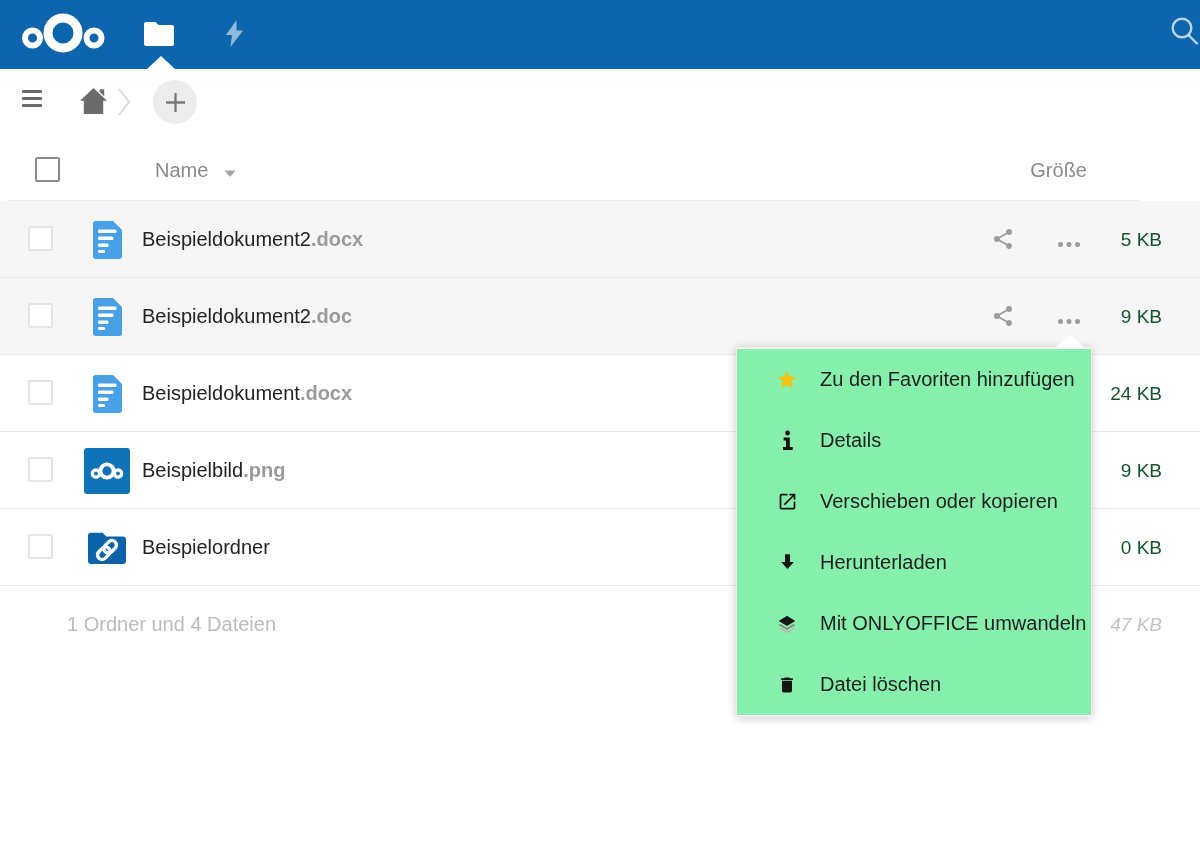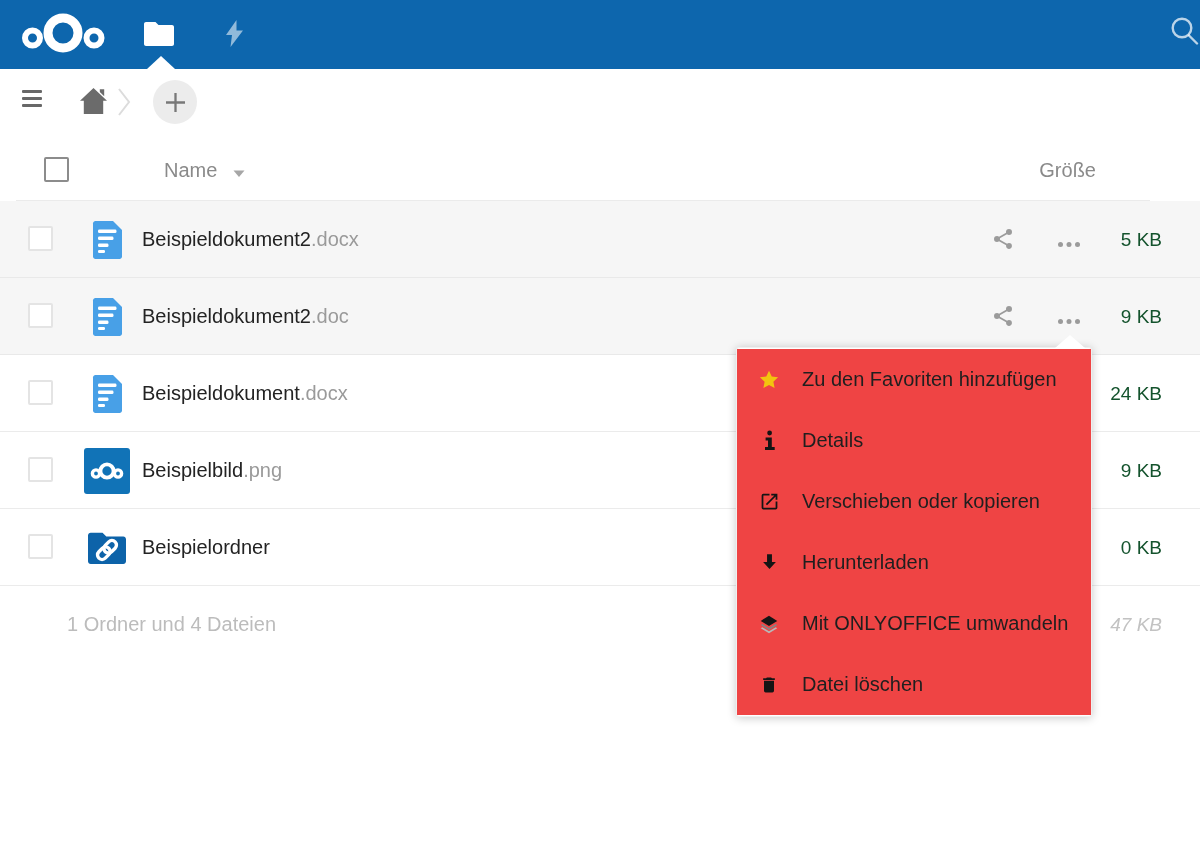--- a/index.html
+++ b/index.html
@@ -18,49 +18,49 @@
 
   
   .controls{position:absolute;left:0;top:69px;width:1200px;height:71px;background:#fff;}
   .hamburger{position:absolute;left:22px;top:21px;width:20px;height:17px;cursor:pointer;}
   .homebtn{position:absolute;left:80px;top:19px;width:27px;height:26px;cursor:pointer;}
   .crumb-sep{position:absolute;left:117px;top:18px;width:14px;height:30px;}
   .plusbtn{position:absolute;left:153px;top:11px;width:44px;height:44px;border-radius:50%;
     background:#ececec;display:flex;align-items:center;justify-content:center;cursor:pointer;}
 
   
-  .thead{position:absolute;left:16px;top:140px;width:1134px;height:61px;border-bottom:1px solid #ebebeb;box-sizing:border-box;background:#fff;}
+  .thead{position:absolute;left:7px;top:140px;width:1134px;height:61px;border-bottom:1px solid #ebebeb;box-sizing:border-box;background:#fff;}
   .cb{position:absolute;left:28px;width:25px;height:25px;border-radius:2px;background:#fff;box-sizing:border-box;cursor:pointer;}
   .thead .cb{top:17px;border:2px solid #8c8c8c;}
   .col-name{position:absolute;left:148px;top:0;height:61px;line-height:61px;font-size:20px;color:#8a8a8a;cursor:pointer;}
   .sort-caret{display:inline-block;margin-left:15px;vertical-align:middle;}
   .col-size{position:absolute;right:54px;top:0;height:61px;line-height:61px;font-size:20px;color:#8a8a8a;cursor:pointer;}
 
   
   .frow{position:absolute;left:0;width:1200px;height:77px;background:#fff;border-bottom:1px solid #ebebeb;box-sizing:border-box;cursor:pointer;}
   .frow.hl{background:#f6f6f6;border-bottom-color:#e9e9e9;}
   .frow .cb{top:25px;border:2px solid #e4e4e4;}
   .ficon{position:absolute;left:84px;top:16px;width:46px;height:46px;}
   .fname{position:absolute;left:142px;top:0;height:77px;line-height:77px;font-size:20px;color:#232323;white-space:nowrap;}
-  .fname .ext{color:#9a9a9a;}
+  .fname .ext{color:#9a9a9a;font-weight:bold;}
   .act-share{position:absolute;left:991px;top:26px;width:24px;height:24px;}
   .act-more{position:absolute;left:1057px;top:34px;width:24px;height:9px;}
   .fsize{position:absolute;right:38px;top:0;height:77px;line-height:77px;font-size:19px;color:#14532d;}
 
   
   .summary{position:absolute;left:0;top:586px;width:1200px;height:77px;background:#fff;}
   .sum-label{position:absolute;left:67px;height:77px;line-height:77px;font-size:20px;color:#bcbcbc;}
   .sum-size{position:absolute;right:38px;height:77px;line-height:77px;font-size:19px;color:#c2c2c2;font-style:italic;}
 
   
   .menu{position:absolute;left:736px;top:347px;width:356px;background:#fff;border:1px solid #efefef;
     border-radius:3px;box-shadow:0 1px 10px rgba(0,0,0,.22);z-index:10;padding:1px 0;box-sizing:border-box;}
   .menu-pointer{position:absolute;left:318px;top:-13px;width:0;height:0;
     border-left:15px solid transparent;border-right:15px solid transparent;border-bottom:13px solid #fff;}
-  .menu-item{height:61px;display:flex;align-items:center;padding-left:21px;cursor:pointer;background:#ef4444;}
+  .menu-item{height:61px;display:flex;align-items:center;padding-left:39px;cursor:pointer;background:#86efac;}
   .mi-icon{width:22px;height:22px;margin-right:22px;display:flex;align-items:center;justify-content:center;flex:none;}
   .mi-label{font-size:20px;color:#1f1f1f;white-space:nowrap;}
 </style>
 </head>
 <body>
 
 <div id="screen">
 
   <div class="topbar">
     <span class="logo">

